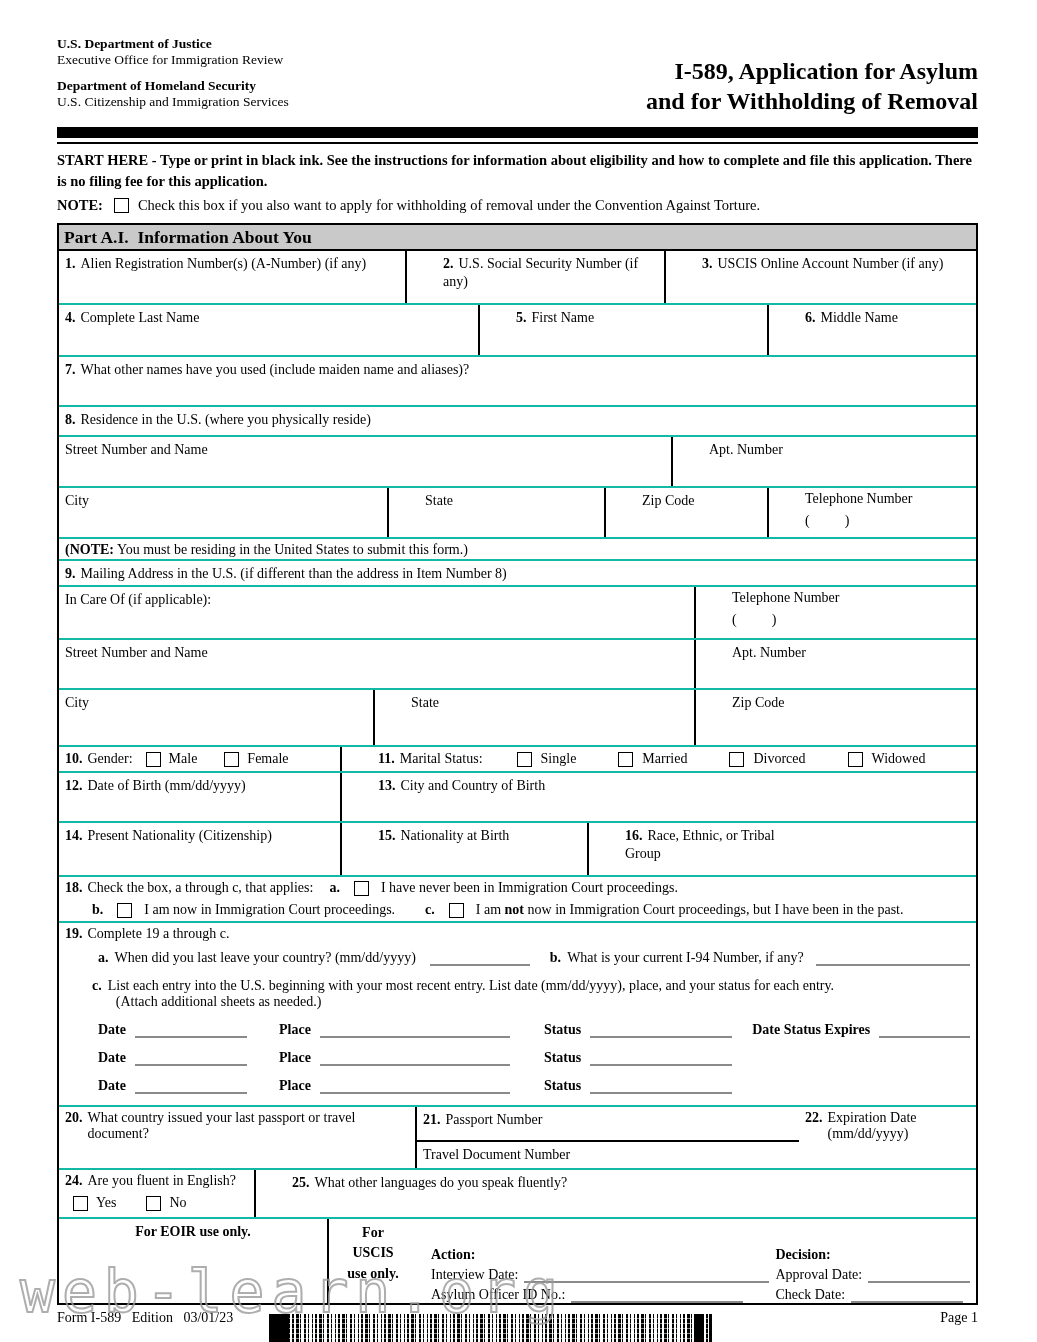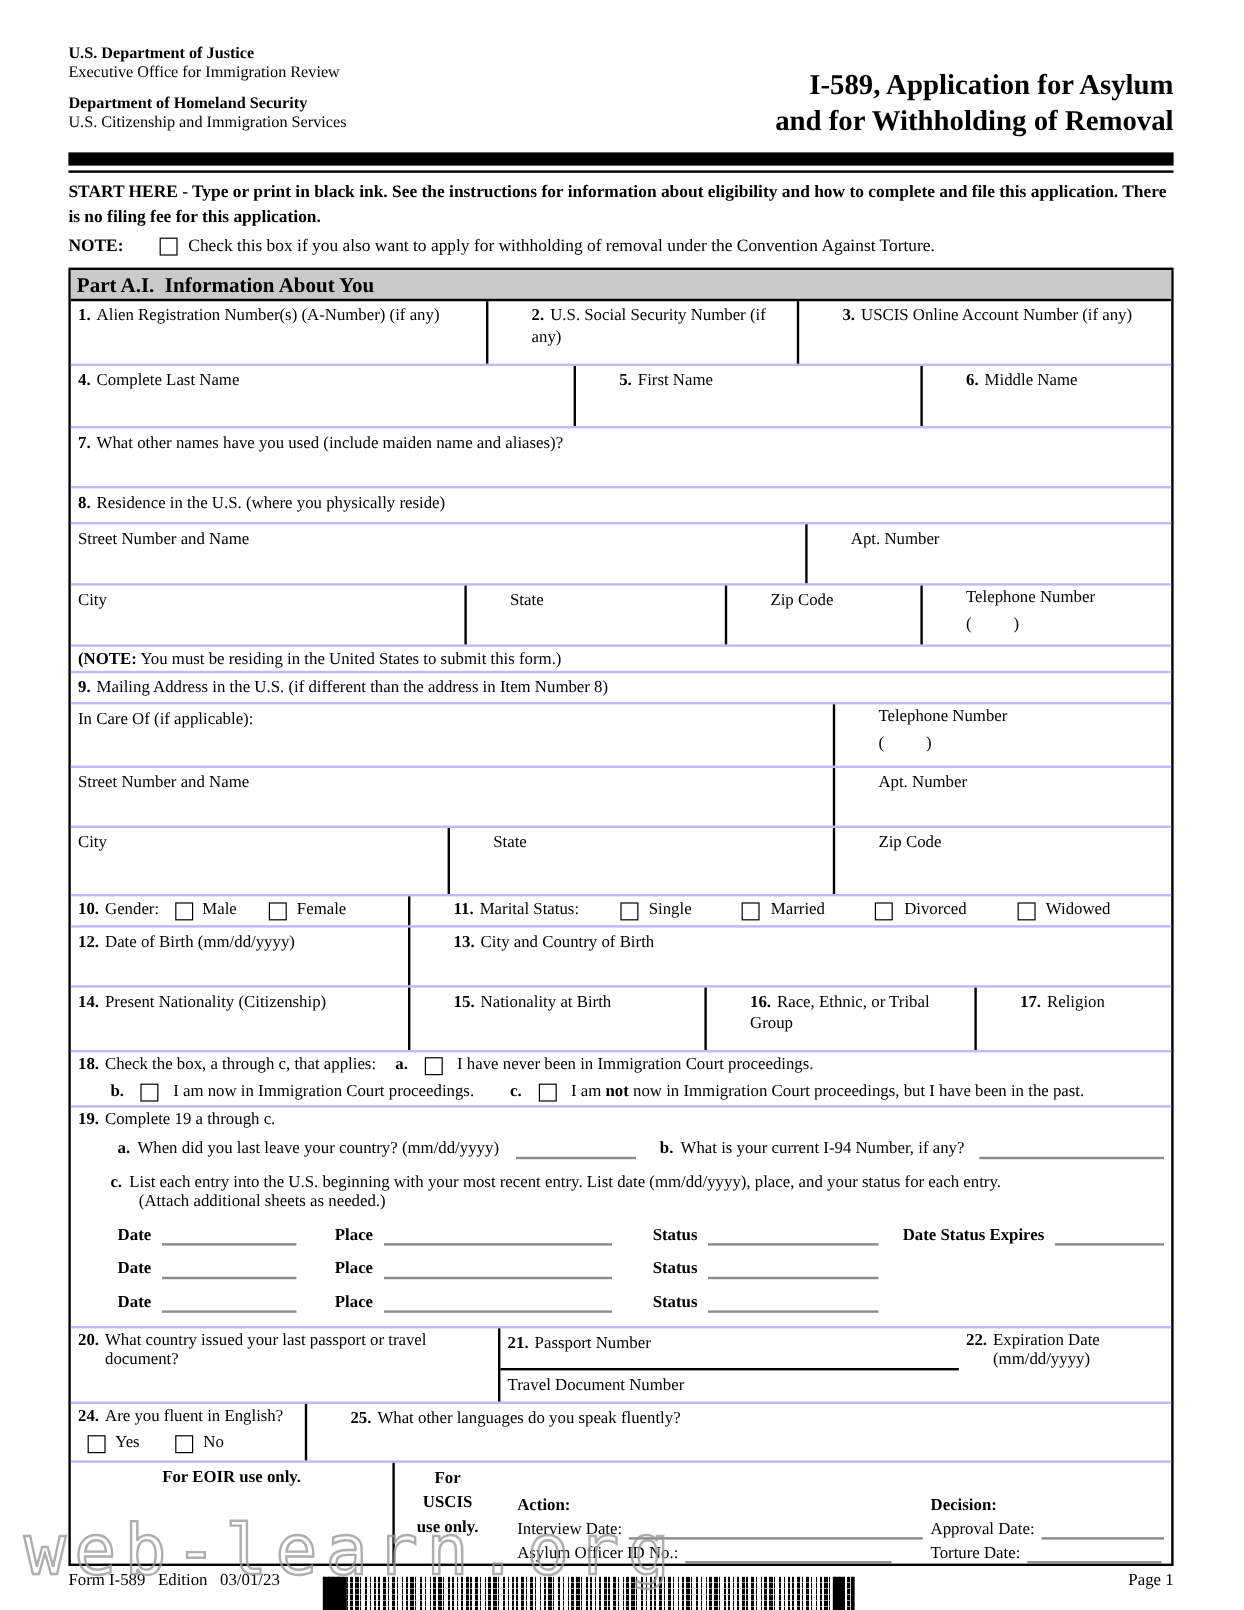--- a/index.html
+++ b/index.html
@@ -13,26 +13,26 @@
   .agency-group { margin-bottom:10px; }
   .agency-bold { font-weight:bold; font-size:13.5px; }
   .agency-reg  { font-size:13.5px; }
   .form-title { text-align:right; font-weight:bold; font-size:24px; line-height:1.25; padding-top:20px; }
 
   .bar  { height:11px; background:#000; margin-top:7px; }
   .thin { height:2px;  background:#000; margin-top:4px; }
 
   .start { font-weight:bold; font-size:14.5px; line-height:1.45; margin-top:6px; }
   .noteline { font-size:14.5px; margin-top:5px; display:flex; align-items:center; }
-  .noteline .nlbl { font-weight:bold; margin-right:30px; }
+  .noteline .nlbl { font-weight:bold; margin-right:11px; }
 
   
   .table { border:2px solid #000; margin-top:9px; }
   .prow { height:26px; background:#c9c9c9; border-bottom:2px solid #000; padding:2px 5px; font-weight:bold; font-size:17.5px; white-space:pre; }
-  .row { display:flex; border-top:2px solid #c4b5fd; }
+  .row { display:flex; border-top:2px solid #14b8a6; }
   .row:first-of-type { border-top:none; }
   .row.nb { border-top:none; }
   .cell { padding:3px 6px; overflow:hidden; }
   .cell + .cell { border-left:2px solid #000;padding-left:36px; }
   .lbl { font-size:14px; }
   .num { font-weight:bold; padding-right:5px; }
   .flexlbl { display:flex; font-size:14px; }
   .cb { display:inline-block; width:15px; height:15px; border:1.6px solid #000; background:#fff; vertical-align:-3px; flex:0 0 auto; }
   .ul { display:inline-block; border-bottom:2px solid #8a8a8a; height:15px; }
   .pre { white-space:pre; }
@@ -240,23 +240,20 @@
       <div class="row" style="height:54px">
         <div class="cell" style="flex:0 0 281px">
           <span class="lbl"><b class="num">14.</b><span>Present Nationality (Citizenship)</span></span>
         </div>
         <div class="cell" style="flex:0 0 247px">
           <span class="lbl"><b class="num">15.</b><span>Nationality at Birth</span></span>
         </div>
         <div class="cell" style="flex:0 0 225px">
           <span class="lbl"><b class="num">16.</b><span>Race, Ethnic, or Tribal Group</span></span>
         </div>
-        <div class="cell" style="flex:1">
-          <span class="lbl"><b class="num">17.</b><span>Religion</span></span>
-        </div>
       </div>
 
       <div class="row" style="height:46px">
         <div class="cell" style="flex:1">
           <div class="lbl" style="display:flex; align-items:center">
             <b class="num">18.</b>
             <span>Check the box, a through c, that applies:</span>
             <b style="margin-left:16px">a.</b>
             <span class="cb" style="margin-left:14px"></span>
             <span style="margin-left:12px">I have never been in Immigration Court proceedings.</span>
@@ -391,21 +388,21 @@
             </div>
             <div class="decisionblk">
               <div class="aline">
                   <span class="alab bold">Decision:</span>
                 </div>
               <div class="aline">
                   <span class="alab">Approval Date:</span>
                   <span class="ul" style="width:102px"></span>
                 </div>
               <div class="aline">
-                  <span class="alab">Torture Date:</span>
+                  <span class="alab">Check Date:</span>
                   <span class="ul" style="width:112px"></span>
                 </div>
               <div class="aline">
                   <span class="alab">Referral Date:</span>
                   <span class="ul" style="width:102px"></span>
                 </div>
             </div>
           </div>
         </div>
       </div>

